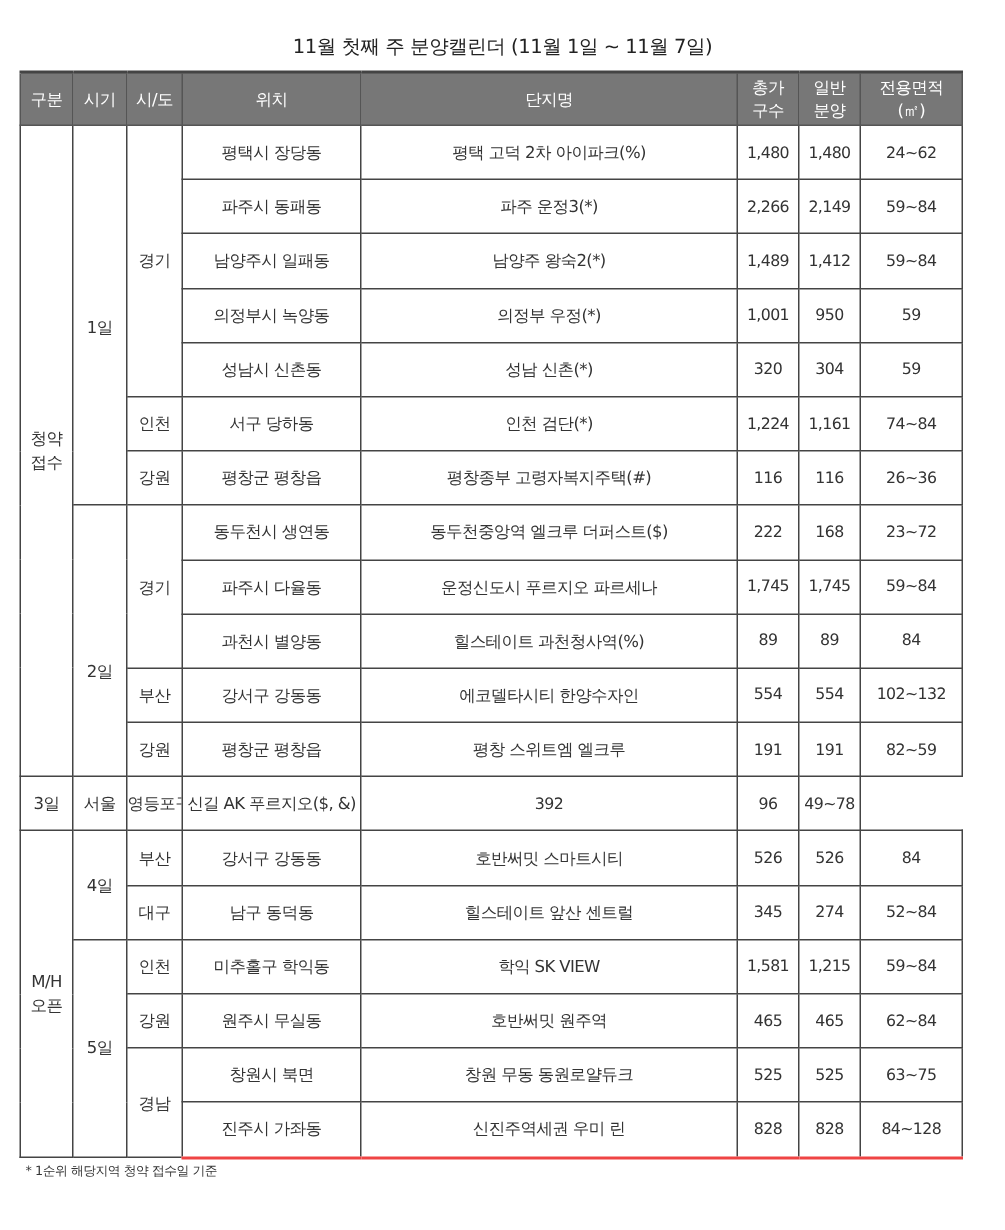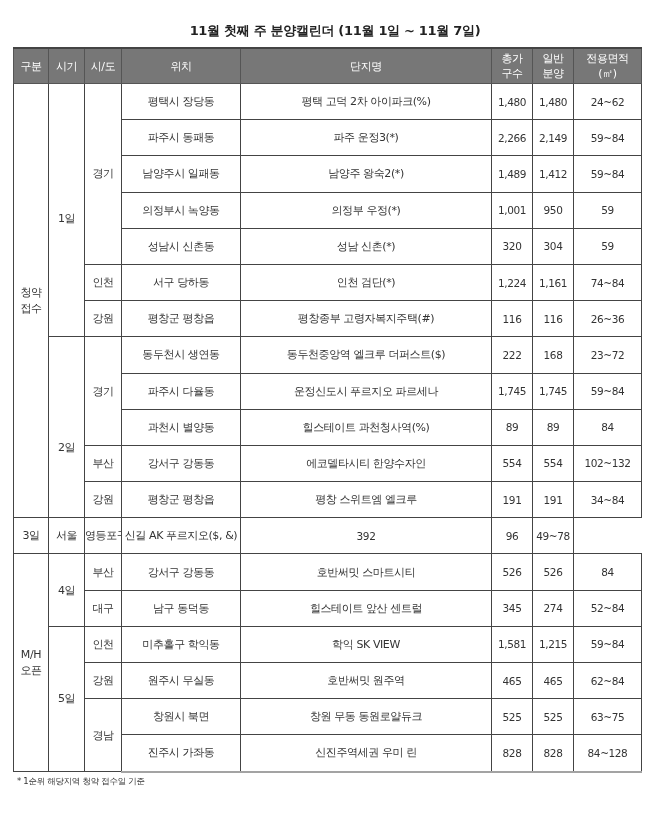--- a/index.html
+++ b/index.html
@@ -1,21 +1,21 @@
 <!DOCTYPE html>
 <html><head>
 <meta charset="utf-8">
 <style>
   html, body { margin: 0; padding: 0; background: #ffffff; }
   body { width: 670px; height: 820px; position: relative; font-family: "DejaVu Sans", "Liberation Sans", sans-serif; color: #333; overflow: hidden; }
-  .title { position: absolute; top: 22px; left: 0; width: 670px; text-align: center; font-size: 13px; font-weight: bold; color: #222; letter-spacing: -0.3px; }
+  .title { position: absolute; top: 22px; left: 0; width: 670px; text-align: center; font-size: 13px; font-weight: normal; color: #222; letter-spacing: -0.3px; }
   table.cal { position: absolute; top: 47px; left: 13px; width: 628px; border-collapse: collapse; table-layout: fixed; font-size: 11px; letter-spacing: -0.4px; }
   table.cal th { background: #777777; color: #ffffff; font-weight: normal; height: 34px; border: 1px solid #555; border-top: 2px solid #444; padding: 0; line-height: 15px; font-size: 11px; }
   table.cal td { border: 1px solid #444; text-align: center; vertical-align: middle; padding: 0; height: 35.2px; color: #333; white-space: nowrap; overflow: hidden; }
-  table.cal tbody tr:last-child td { border-bottom: 2px solid #a3a3a3; }
+  table.cal tbody tr:last-child td { border-bottom: 2px solid #ef4444; }
   table.cal td.num { font-size: 10.5px; }
   table.cal td.sec { line-height: 16px; margin-top: 13px; }
   .notes { position: absolute; top: 774px; left: 17px; font-size: 8.5px; color: #333; line-height: 15px; letter-spacing: -0.3px; }
 </style>
 </head>
 <body>
 
 <div class="title">11월 첫째 주 분양캘린더 (11월 1일 ~ 11월 7일)</div>
 
 <table class="cal">
@@ -134,21 +134,21 @@
       <td class="num">554</td>
       <td class="num">554</td>
       <td class="num">102~132</td>
     </tr>
     <tr>
       <td>강원</td>
       <td>평창군 평창읍</td>
       <td>평창 스위트엠 엘크루</td>
       <td class="num">191</td>
       <td class="num">191</td>
-      <td class="num">34~84</td>
+      <td class="num">82~59</td>
     </tr>
 
     <tr>
       <td>3일</td>
       <td>서울</td>
       <td>영등포구 신길동</td>
       <td>신길 AK 푸르지오($, &amp;)</td>
       <td class="num">392</td>
       <td class="num">96</td>
       <td class="num">49~78</td>

